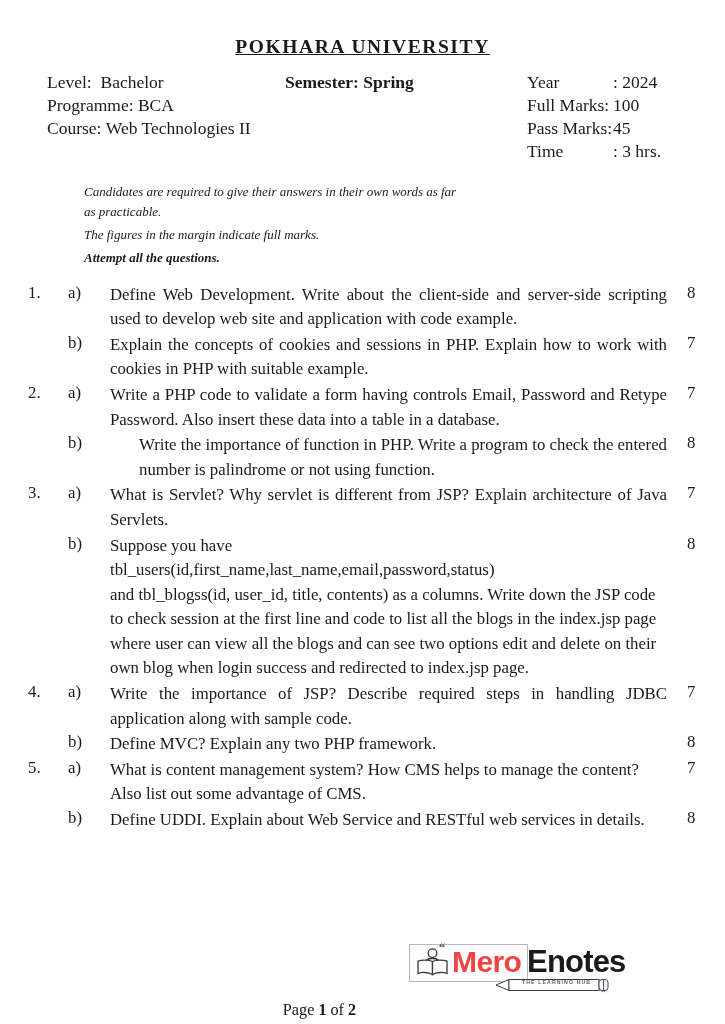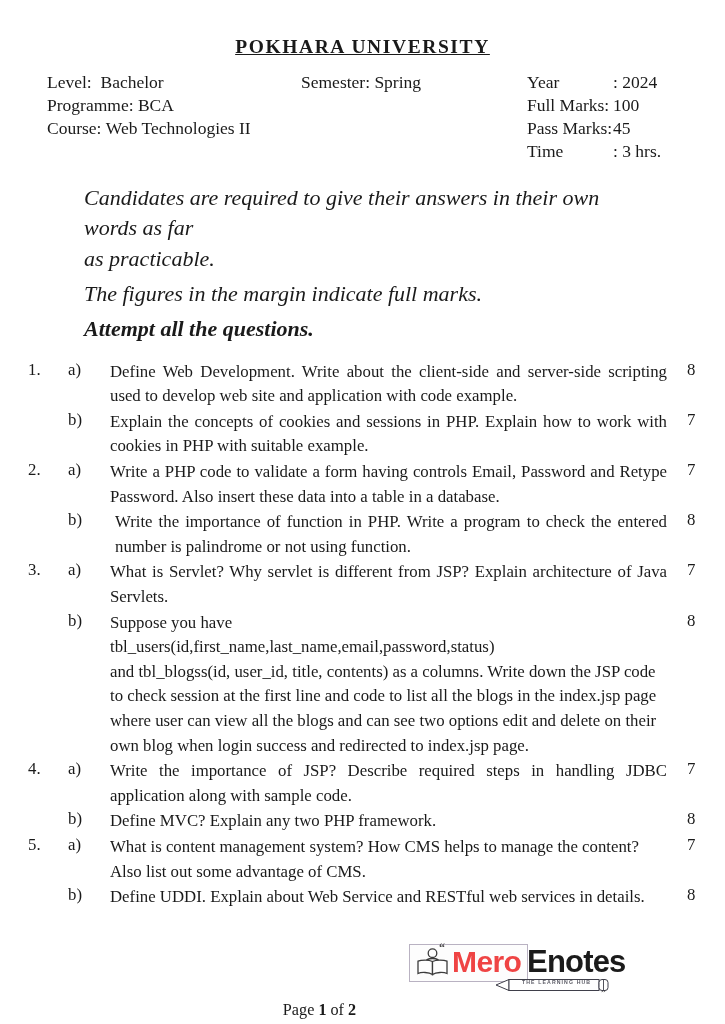--- a/index.html
+++ b/index.html
@@ -49,40 +49,41 @@
     height: 23px;
     white-space: pre;
   }
   .meta-left {
     position: absolute;
     left: 0;
     top: 0;
   }
   .meta-mid {
     position: absolute;
-    left: 254px;
-    top: 0;
+    left: 238px;
+    top: 0;
+    font-weight: bold;
   }
   .meta-right {
     position: absolute;
     left: 480px;
     top: 0;
   }
   .meta-right .lbl {
     display: inline-block;
     min-width: 86px;
   }
 
   
   .instructions {
     margin-top: 20px;
     padding-left: 84px;
     padding-right: 72px;
     font-style: italic;
-    font-size: 22px;
+    font-size: 13px;
     line-height: 1.33;
   }
   .instr-line {
     margin-bottom: 2px;
   }
   .instr-line.gap {
     margin-top: 6px;
   }
   .instr-line.bold {
     font-weight: bold;
@@ -119,20 +120,21 @@
     display: block;
     text-align: justify;
     line-height: 1.465;
     hyphens: none;
   }
   .q-text.nojustify {
     text-align: left;
   }
   .q-text.indent-sm {
     padding-left: 5px;
+    margin-left: 24px;
   }
   .q-marks {
     position: absolute;
     right: 16px;
     top: 0;
     width: 22px;
     text-align: left;
     font-size: 16.8px;
   }
   .q-row + .q-row {

